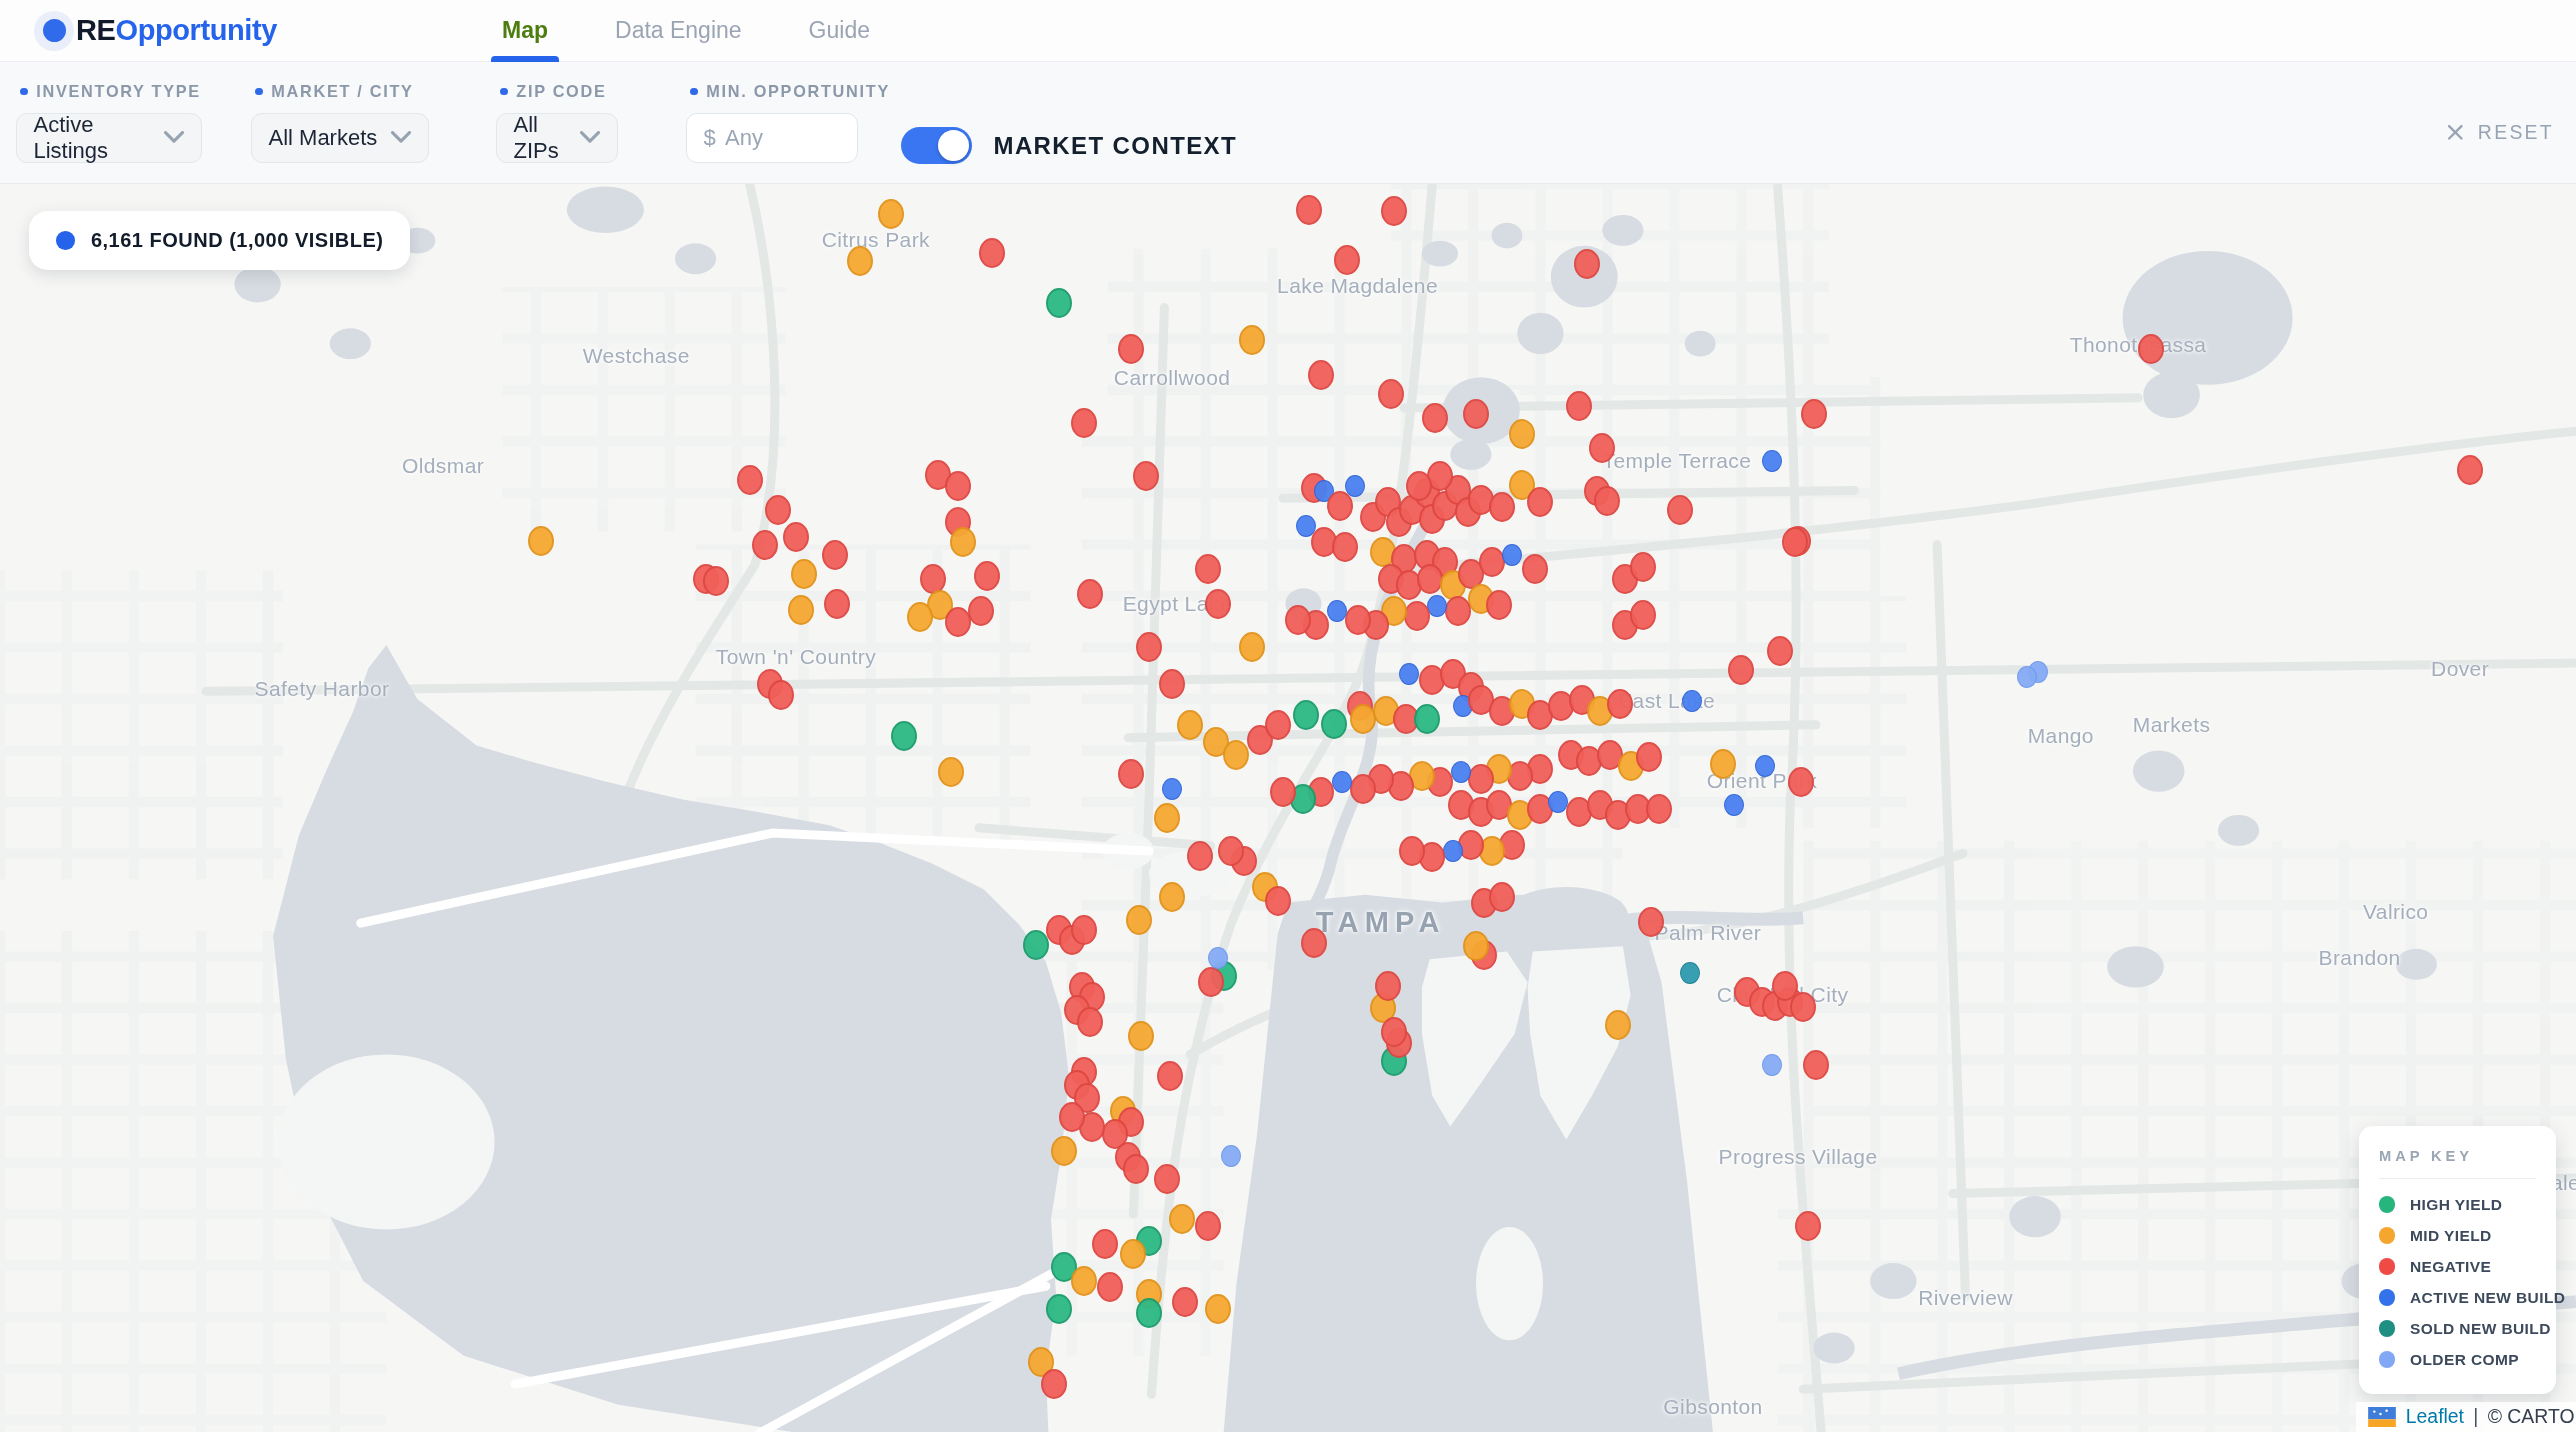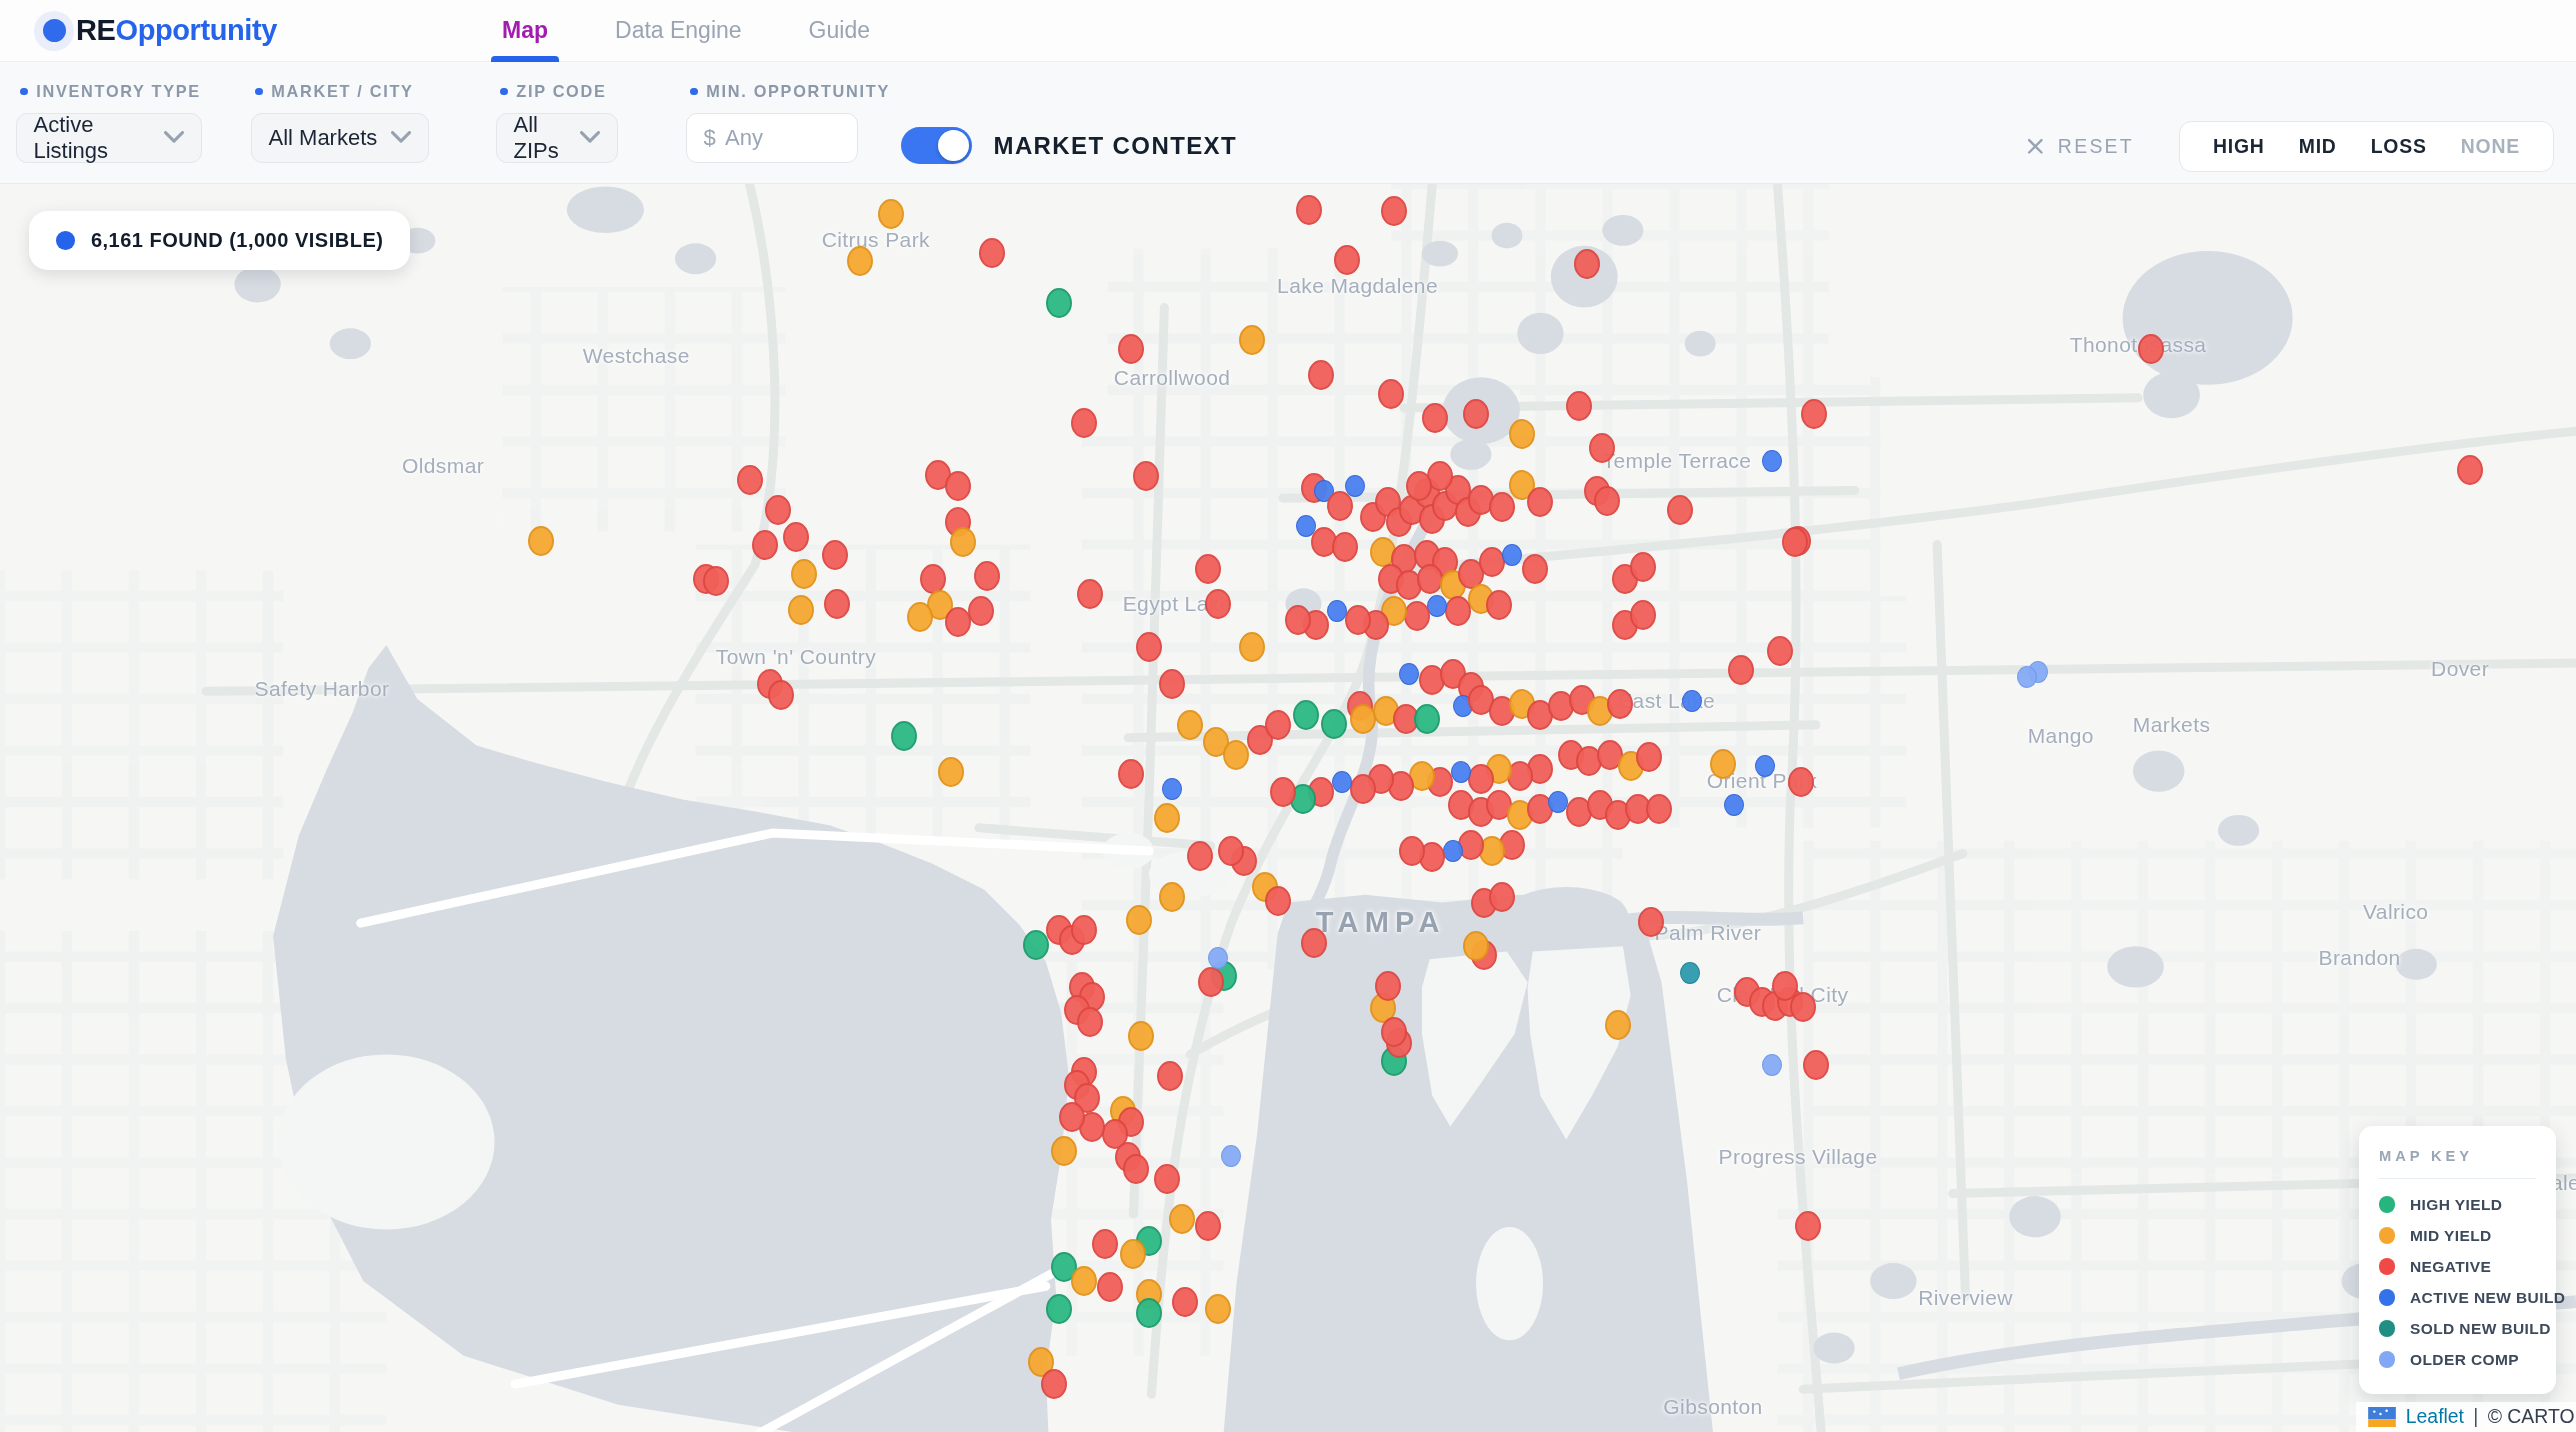--- a/index.html
+++ b/index.html
@@ -12,21 +12,21 @@
             display:flex; align-items:center; padding:0 34px; flex:0 0 auto; }
   .brand { display:flex; align-items:center; gap:2px; }
   .brand-halo { width:40px; height:40px; border-radius:50%; background:#E9EEFA;
                 display:flex; align-items:center; justify-content:center; }
   .brand-dot { width:23px; height:23px; border-radius:50%; background:#2F6BEA; }
   .brand-text { font-size:29px; font-weight:bold; letter-spacing:-0.4px; color:#101A2B; white-space:nowrap; }
   .brand-text .accent { color:#2563EB; }
   .tabs { display:flex; gap:67px; margin-left:225px; height:100%; }
   .tab { font-size:23px; color:#9AA4B2; display:flex; align-items:center; height:100%;
          position:relative; cursor:pointer; }
-  .tab.active { color:#a21caf; font-weight:bold; }
+  .tab.active { color:#4d7c0f; font-weight:bold; }
   .tab.active::after { content:''; position:absolute; left:-11px; right:-11px; bottom:-0.8px;
                        height:6.2px; background:#2563EB; border-radius:3.9px 3.9px 0 0; }
 
   
   .filterbar { height:122px; background:#F7F9FA; border-bottom:0.8px solid #E7EAEE;
                display:flex; align-items:flex-start; padding:20px 22px 0 15.5px; flex:0 0 auto; }
   .fgroup { display:flex; flex-direction:column; }
   .flabel { display:flex; align-items:center; gap:8.5px; font-size:16.3px; font-weight:bold;
             letter-spacing:1.7px; color:#8B98A9; margin:0 0 11.6px 4.6px; white-space:nowrap; }
   .flabel .bullet { width:7.7px; height:7.7px; border-radius:50%; background:#2F6BE8; flex:0 0 auto; }
@@ -167,26 +167,20 @@
         </div>
       <span class="toggle-label">MARKET CONTEXT</span>
     </div>
     <div class="filter-right">
       <div class="reset-btn">
         <svg viewBox="0 0 24 24" fill="none">
             <path d="M4 4 L20 20 M20 4 L4 20" stroke="#98A3B3" stroke-width="3" stroke-linecap="round"></path>
           </svg>
         <span>RESET</span>
       </div>
-      <div class="tiers" id="tiers">
-          <span class="tier">HIGH</span>
-          <span class="tier">MID</span>
-          <span class="tier">LOSS</span>
-          <span class="tier inactive">NONE</span>
-        </div>
     </div>
   </div>
 
   <div class="map">
     <svg class="base" viewBox="0 0 1000 485" preserveAspectRatio="none">
       <defs>
         <pattern id="blocks" width="26" height="20" patternUnits="userSpaceOnUse">
           <rect width="26" height="20" fill="#F0F2F1"></rect>
           <rect x="2" y="2" width="22" height="16" fill="#F6F7F5"></rect>
         </pattern>

